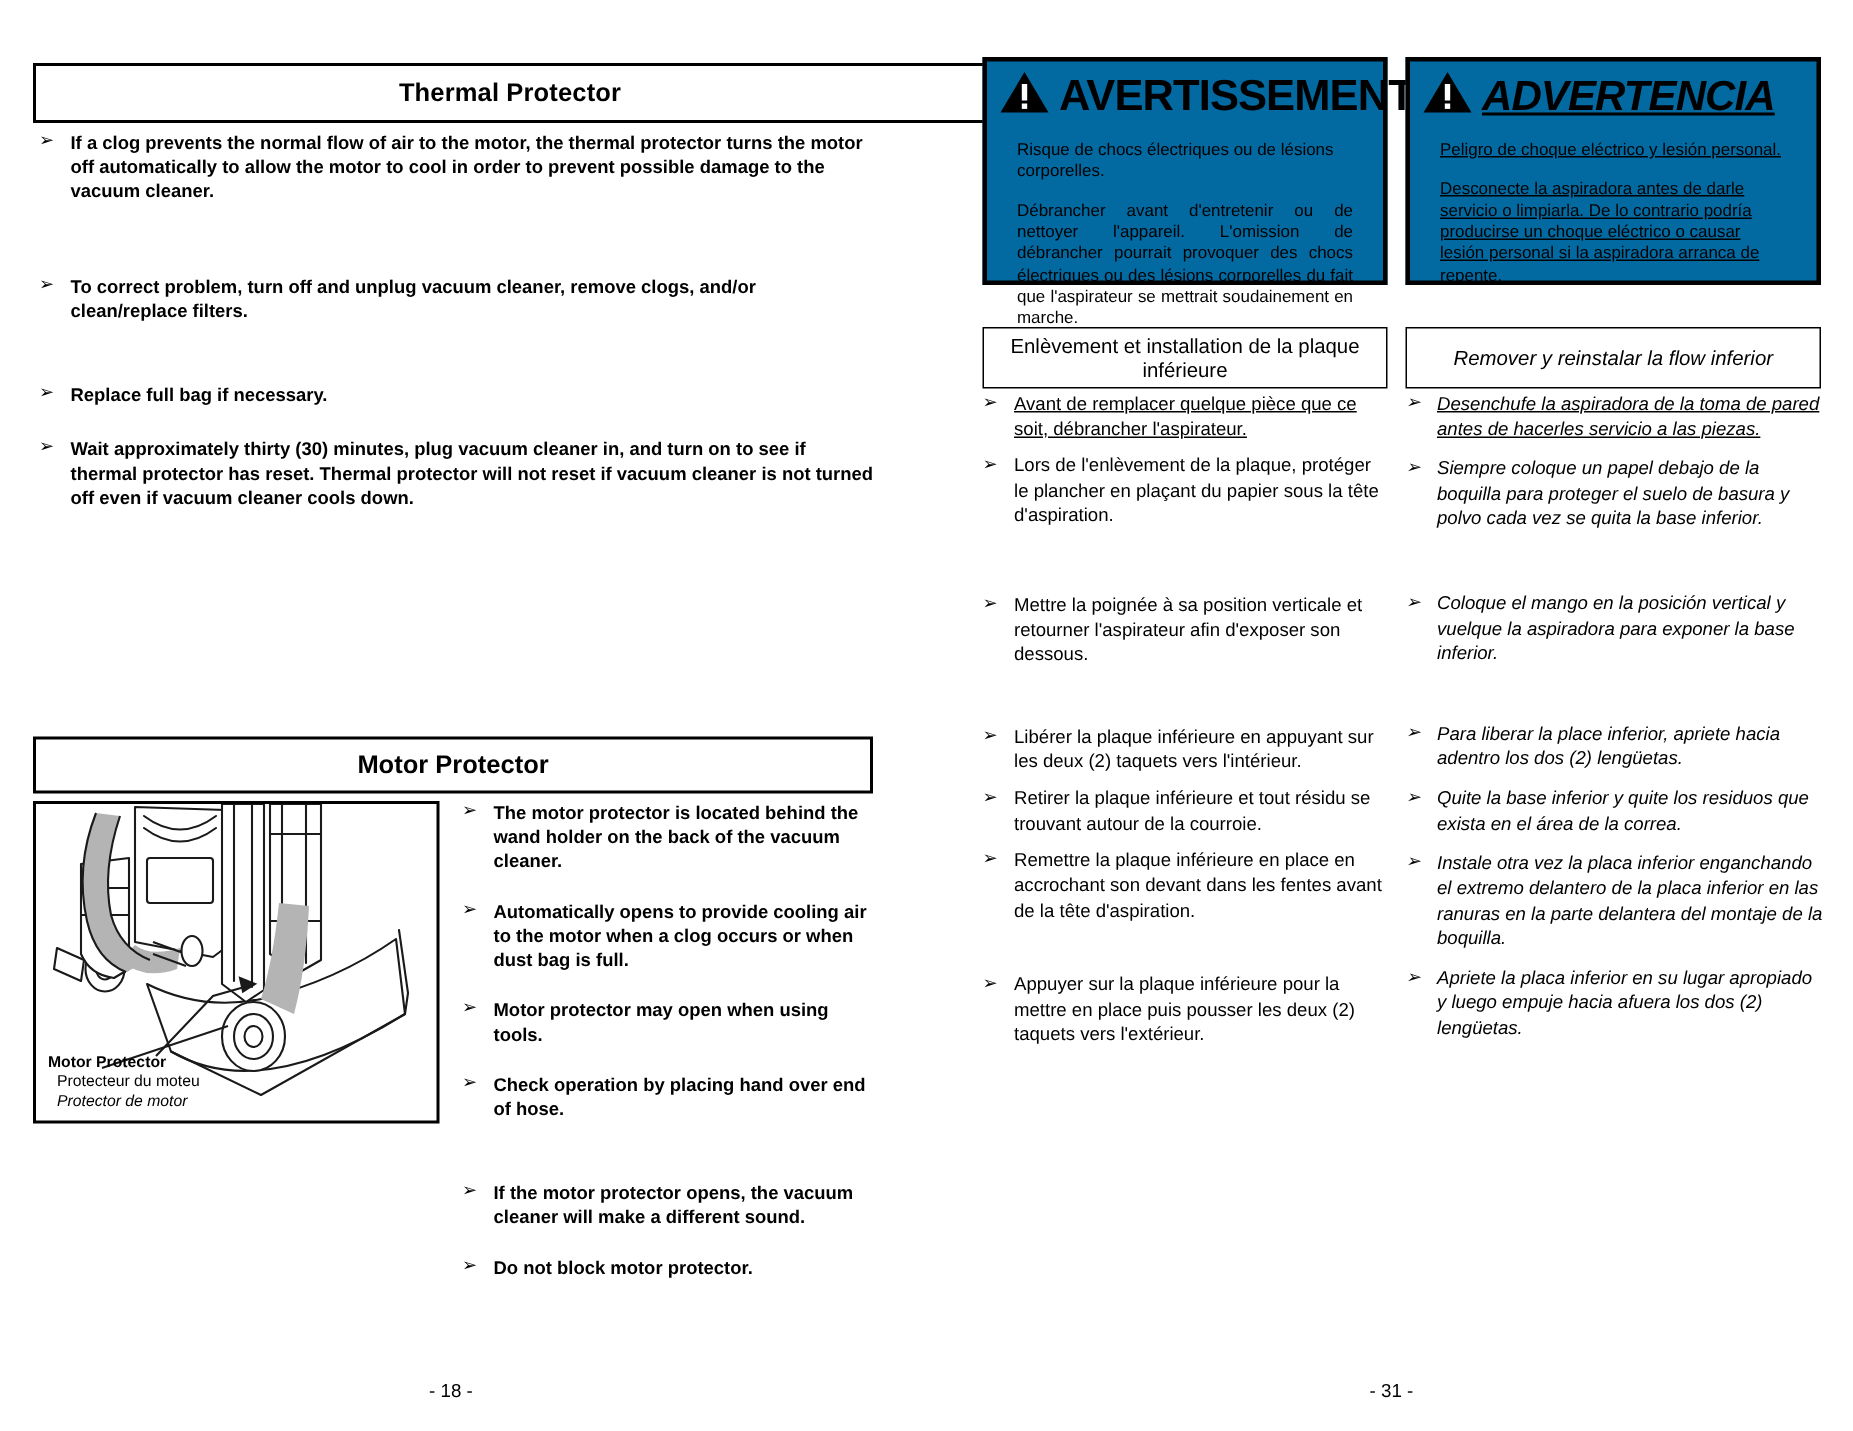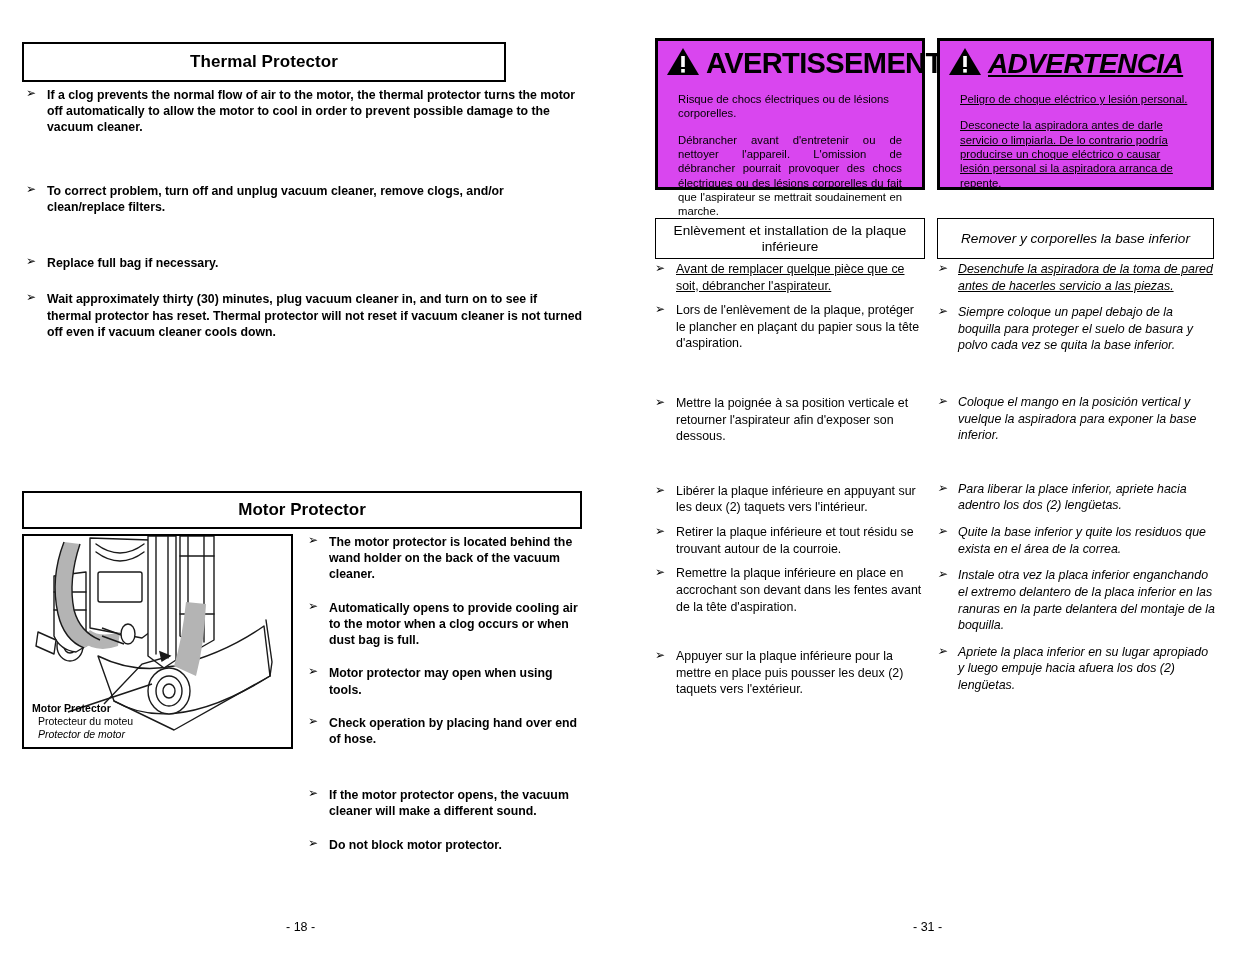--- a/index.html
+++ b/index.html
@@ -32,21 +32,21 @@
     justify-content: center;
     text-align: center;
   }
   .titlebox .t {
     width: 100%;
     line-height: 1.15;
   }
 
   
   #en-thermal-title {
-    left: 22px;  top: 42px;  width: 484px; height: 40px;
+    left: 22px;  top: 42px;  width: 636px; height: 40px;
   }
   #en-thermal-title .t {
     font-size: 17px;
     font-weight: bold;
     letter-spacing: .1px;
   }
 
   #en-motor-title {
     left: 22px;  top: 491px;  width: 560px; height: 38px;
   }
@@ -108,21 +108,21 @@
   }
   .fig-caption .cap-en { font-size: 10.5px; font-weight: bold; }
   .fig-caption .cap-fr { font-size: 10.5px; font-weight: normal; padding-left: 6px;}
   .fig-caption .cap-es { font-size: 10.5px; font-style: italic; padding-left: 6px;}
 
   
   .warnbox {
     position: absolute;
     border: 3px solid #000;
     box-sizing: border-box;
-    background: #d946ef;
+    background: #0369a1;
     padding: 6px 8px 8px 8px;
   }
   #fr-warning { left: 655px; top: 38px; width: 270px; height: 152px; }
   #es-warning { left: 937px; top: 38px; width: 277px; height: 152px; text-decoration: underline; }
 
   .warn-head {
     display: flex;
     align-items: center;
     gap: 6px;
     margin-bottom: 3px;
@@ -338,21 +338,21 @@
       </span>
       <span class="warn-word">ADVERTENCIA</span>
     </div>
     <div class="warn-body">
       <p>Peligro de choque eléctrico y lesión personal.</p>
       <p>Desconecte la aspiradora antes de darle servicio o limpiarla.  De lo contrario podría producirse un choque eléctrico o causar lesión personal si la aspiradora arranca de repente.</p>
     </div>
   </div>
 
   <div class="titlebox" id="es-section-title">
-    <div class="t">Remover y corporelles la base inferior</div>
+    <div class="t">Remover y reinstalar la flow inferior</div>
   </div>
 
   <ul class="tr-list" id="es-list">
       <li class="underline"><span class="bullet">➢</span><span class="txt">Desenchufe la aspiradora de la toma de pared antes de hacerles servicio a las piezas.</span></li>
       <li><span class="bullet">➢</span><span class="txt">Siempre coloque un papel debajo de la boquilla para proteger el suelo de basura y polvo cada vez se quita la base inferior.</span></li>
       <li><span class="bullet">➢</span><span class="txt">Coloque el mango en la posición vertical y vuelque la aspiradora para exponer la base inferior.</span></li>
       <li><span class="bullet">➢</span><span class="txt">Para liberar la place inferior, apriete hacia adentro los dos (2) lengüetas.</span></li>
       <li><span class="bullet">➢</span><span class="txt">Quite la base inferior y quite los residuos que exista en el área de la correa.</span></li>
       <li><span class="bullet">➢</span><span class="txt">Instale otra vez la placa inferior enganchando el extremo delantero de la placa inferior en las ranuras en la parte delantera del montaje de la boquilla.</span></li>
       <li><span class="bullet">➢</span><span class="txt">Apriete la placa inferior en su lugar apropiado y luego empuje hacia afuera los dos (2) lengüetas.</span></li>

